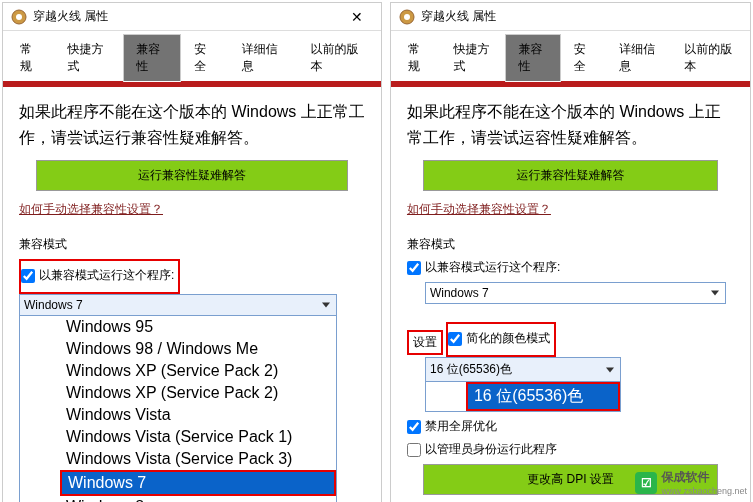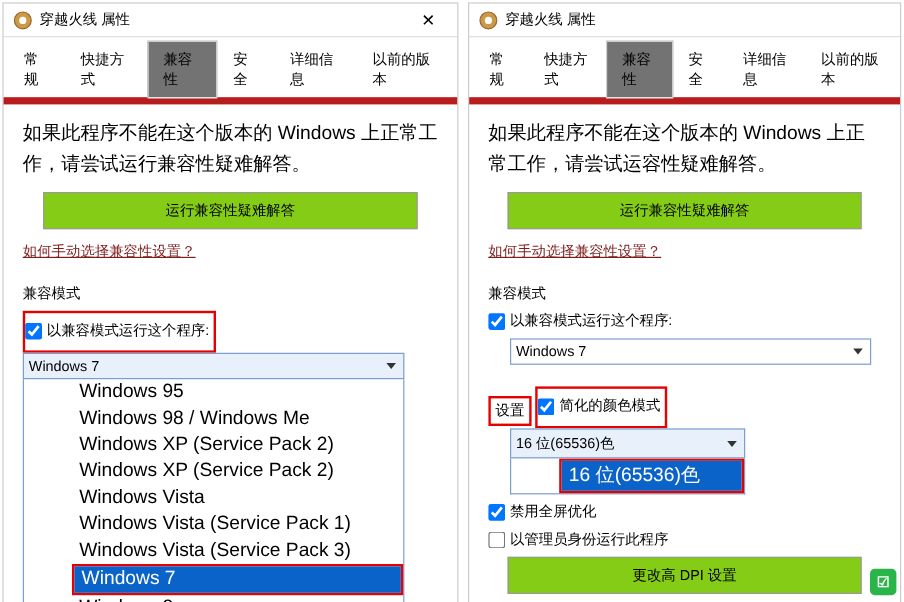--- a/index.html
+++ b/index.html
@@ -157,13 +157,17 @@
         <input type="checkbox" style="">
         <span>以管理员身份运行此程序</span>
       </div>
       <button class="wide-btn">更改高 DPI 设置</button>
     </div>
   </div>
 </div>
 
 <div class="watermark">
   <span class="wm-badge">☑</span>
+  <span>
+    <div style="font-weight:bold">保成软件</div>
+    <div style="font-size:9px;color:#888">www zsbaocheng.net</div>
+  </span>
 </div>
 
 </body></html>

